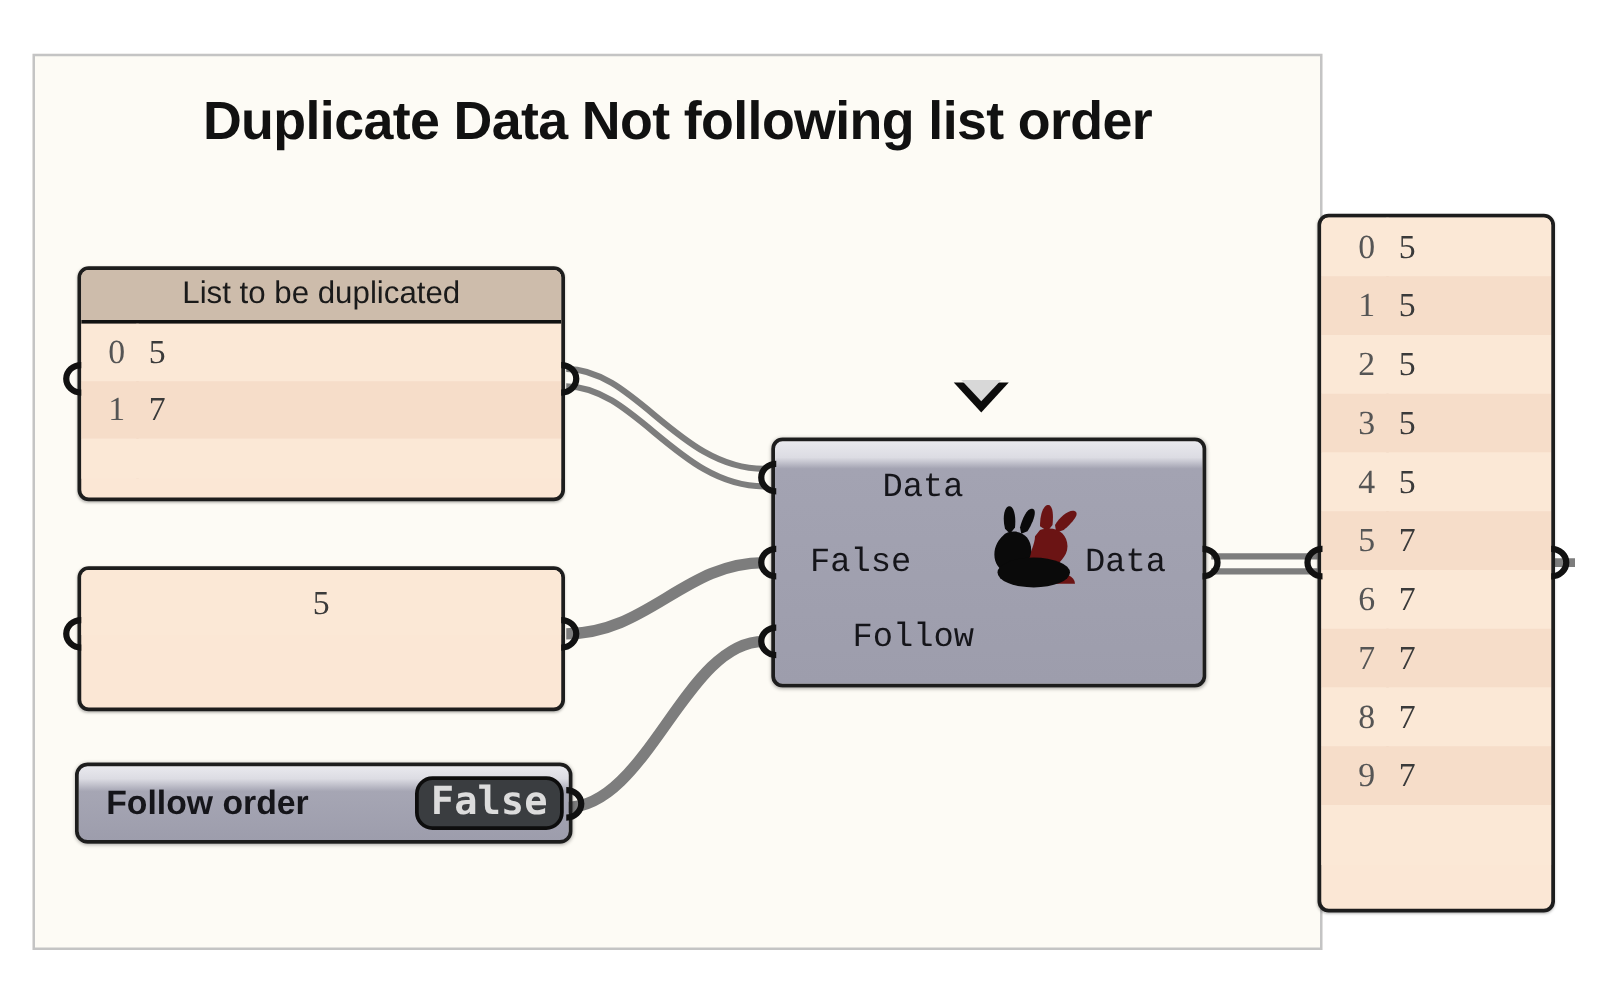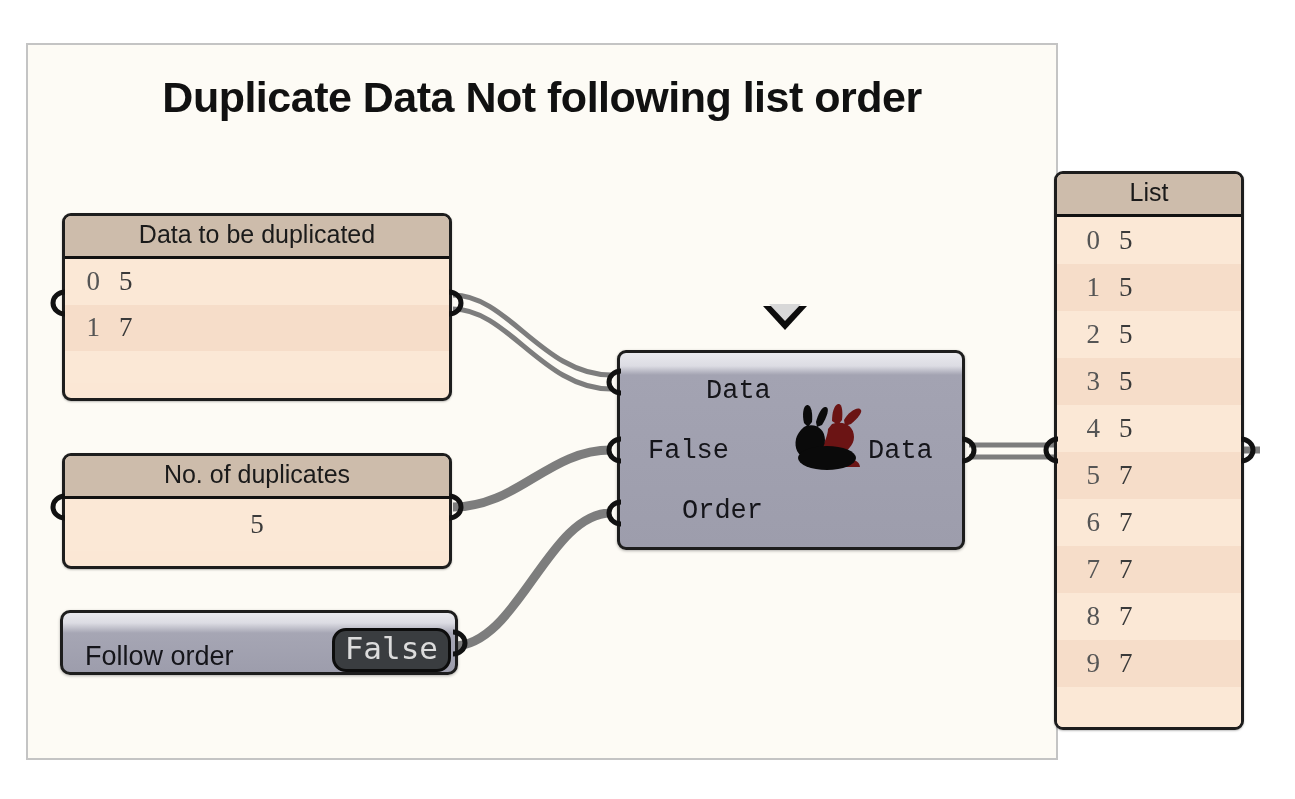--- a/index.html
+++ b/index.html
@@ -59,21 +59,21 @@
     overflow:hidden;
   }
   .gh-label{
     position:absolute;font-family:Liberation Mono, monospace;
     font-size:27px;color:#15151a;white-space:nowrap;
   }
   .bool-node{
     border:3px solid #1d1d1d;border-radius:10px;
     background:linear-gradient(to bottom,#e9e9ee 0px,#dcdce3 10px,#a6a6b4 20px,#9d9dac 100%);
     box-shadow:0 1px 3px rgba(0,0,0,.3);
-    display:flex;align-items:flex-end;box-sizing:border-box;
+    display:flex;align-items:center;box-sizing:border-box;font-weight:bold;
   }
   .bool-label{
     font-family:"Liberation Sans",sans-serif;font-size:27px;color:#15151a;
     padding-left:22px;white-space:nowrap;
   }
   .bool-value{
     margin-left:auto;margin-right:4px;
     background:#3a3d40;border:3px solid #0d0d0d;border-radius:14px;
     font-family:"DejaVu Sans Mono",monospace;font-size:31px;color:#dcdcdc;
     padding:1px 10px 4px 10px;line-height:1.05;
@@ -133,21 +133,21 @@
       <path d="M941,400 L1026,400" fill="none" stroke="#7d7d7d" stroke-width="5"></path>
       <path d="M941,412 L1026,412" fill="none" stroke="#7d7d7d" stroke-width="5"></path>
     </g>
 
     <g>
       <path d="M1216,405 L1232,405" fill="none" stroke="#7d7d7d" stroke-width="7"></path>
     </g>
   </svg>
 
   <div class="node panel" style="left:34px;top:168px;width:390px;height:188px;">
-    <div class="panel-head">Data to be duplicated</div>
+    <div class="panel-head">List to be duplicated</div>
     <div class="panel-body" style="height:124px;">
       <div class="panel-divider" style="left:44px;"></div>
       <div class="prow even" style="height:46px;">
         <span class="idx">0</span>
         <span class="val">5</span>
       </div>
       <div class="prow odd" style="height:46px;">
         <span class="idx">1</span>
         <span class="val">7</span>
       </div>
@@ -163,21 +163,20 @@
         <path d="M16 3 A12 11 0 1 0 16 25" fill="none" stroke="#111" stroke-width="5"></path>
       </svg>
   </div>
   <div class="port" style="left:415px;top:244px;">
     <svg width="22" height="28" viewBox="0 0 22 28">
         <path d="M6 3 A12 11 0 1 1 6 25" fill="none" stroke="#111" stroke-width="5"></path>
       </svg>
   </div>
 
   <div class="node panel" style="left:34px;top:408px;width:390px;height:116px;">
-    <div class="panel-head">No. of duplicates</div>
     <div class="panel-body" style="height:52px;">
       <div class="prow even noidx" style="height:52px;">
         <span class="val">5</span>
       </div>
     </div>
   </div>
   <div class="port" style="left:21px;top:448px;">
     <svg width="22" height="28" viewBox="0 0 22 28">
         <path d="M16 3 A12 11 0 1 0 16 25" fill="none" stroke="#111" stroke-width="5"></path>
       </svg>
@@ -197,21 +196,21 @@
         <path d="M6 3 A12 11 0 1 1 6 25" fill="none" stroke="#111" stroke-width="5"></path>
       </svg>
   </div>
 
   <div class="balloon-tail" style="left:735px;top:261px;"></div>
   <div class="balloon-tail-in" style="left:741px;top:259px;"></div>
 
   <div class="node gh-comp" style="left:589px;top:305px;width:348px;height:200px;">
     <span class="gh-label" style="left:86px;top:23px;">Data</span>
     <span class="gh-label" style="left:28px;top:83px;">False</span>
-    <span class="gh-label" style="left:62px;top:143px;">Order</span>
+    <span class="gh-label" style="left:62px;top:143px;">Follow</span>
     <span class="gh-label" style="left:248px;top:83px;">Data</span>
 
     <svg id="rabbit-icon" style="left:168px;top:48px;" width="84" height="74" viewBox="0 0 84 74">
       <g fill="#6b1414">
         <path d="M44 20 C44 12 46 4 50 3 C54 2 55 10 54 19 L50 24 Z"></path>
         <path d="M56 19 C60 12 68 6 72 8 C76 10 70 17 63 23 L57 25 Z"></path>
         <path d="M44 23 C56 19 66 25 66 36 C66 45 58 49 54 56 C64 57 72 60 72 66 L38 66 C32 66 30 58 33 50 C36 42 40 34 40 28 Z"></path>
       </g>
       <g fill="#0a0a0a">
         <path d="M16 22 C14 14 15 5 19 4 C23 3 25 12 24 21 L20 26 Z"></path>
@@ -237,21 +236,20 @@
         <path d="M16 3 A12 11 0 1 0 16 25" fill="none" stroke="#111" stroke-width="5"></path>
       </svg>
   </div>
   <div class="port" style="left:928px;top:391px;">
     <svg width="22" height="28" viewBox="0 0 22 28">
         <path d="M6 3 A12 11 0 1 1 6 25" fill="none" stroke="#111" stroke-width="5"></path>
       </svg>
   </div>
 
   <div class="node panel" style="left:1026px;top:126px;width:190px;height:559px;">
-    <div class="panel-head">List</div>
     <div class="panel-body" style="height:495px;">
       <div class="panel-divider" style="left:52px;"></div>
       <div class="prow even" style="height:47px;">
         <span class="idx" style="width:52px;">0</span>
         <span class="val">5</span>
       </div>
       <div class="prow odd" style="height:47px;">
         <span class="idx" style="width:52px;">1</span>
         <span class="val">5</span>
       </div>

